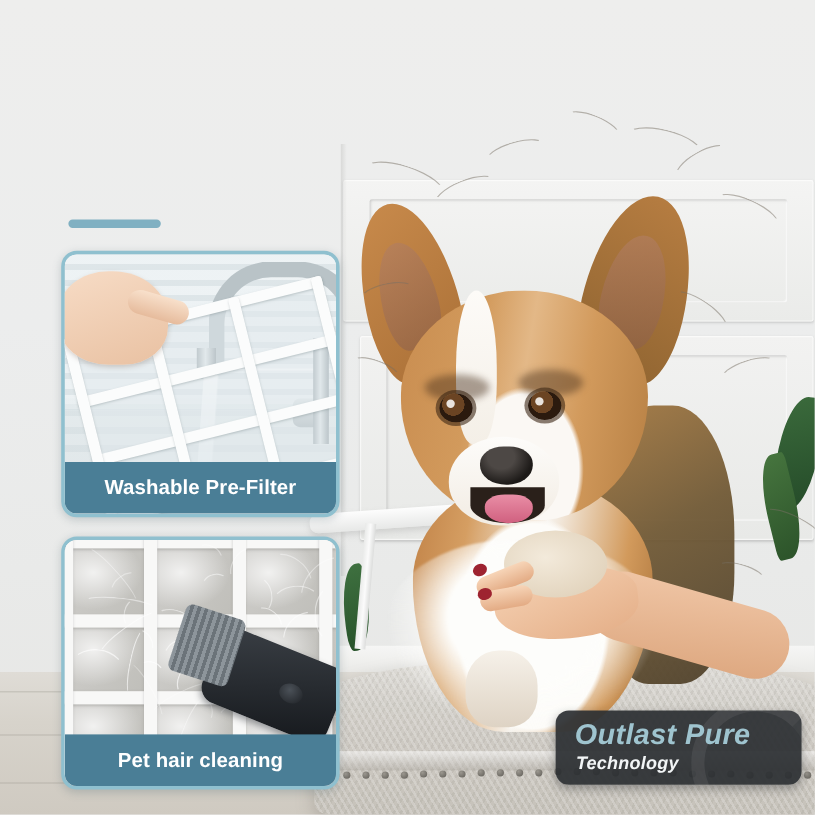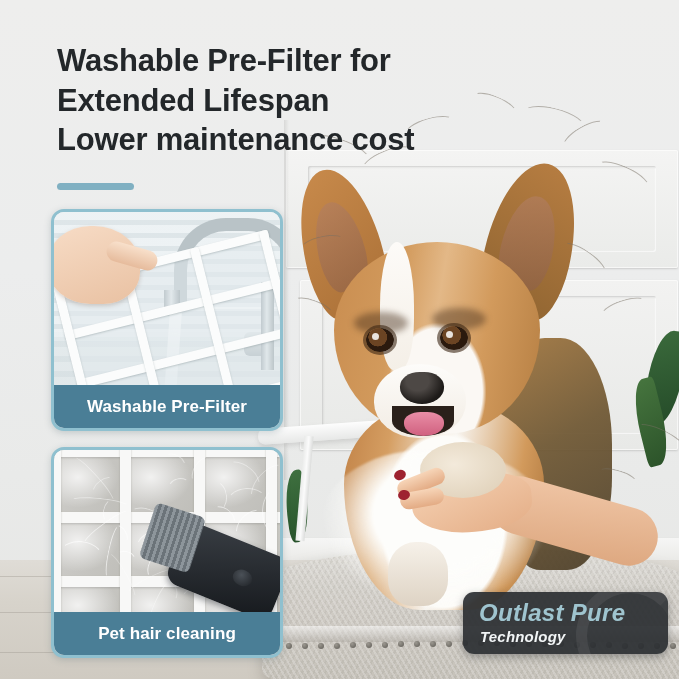--- a/index.html
+++ b/index.html
@@ -402,23 +402,20 @@
         <div class="hair" style="left: 292px; top: 300px; width: 40px; height: 14px; transform: rotate(20deg);"></div>
         <div class="hair" style="left: 600px; top: 300px; width: 46px; height: 16px; transform: rotate(-18deg);"></div>
         <div class="hair" style="left: 630px; top: 430px; width: 60px; height: 22px; transform: rotate(28deg);"></div>
         <div class="hair" style="left: 240px; top: 470px; width: 44px; height: 16px; transform: rotate(-24deg);"></div>
         <div class="hair" style="left: 596px; top: 470px; width: 40px; height: 14px; transform: rotate(16deg);"></div>
         <div class="hair" style="left: 404px; top: 118px; width: 50px; height: 18px; transform: rotate(-16deg);"></div>
         <div class="hair" style="left: 470px; top: 96px; width: 46px; height: 16px; transform: rotate(22deg);"></div>
       </div>
   </div>
 
-  <div class="headline">Washable Pre-Filter for
-Extended Lifespan
-Lower maintenance cost</div>
   <div class="accent-bar"></div>
 
   <div class="card c1">
     <div class="card-img">
       <div class="sink-bg"></div>
       <div class="blinds"></div>
       <div class="blinds2"></div>
       <div class="knob"></div>
       <div class="faucet-arc"></div>
       <div class="faucet-down"></div>

